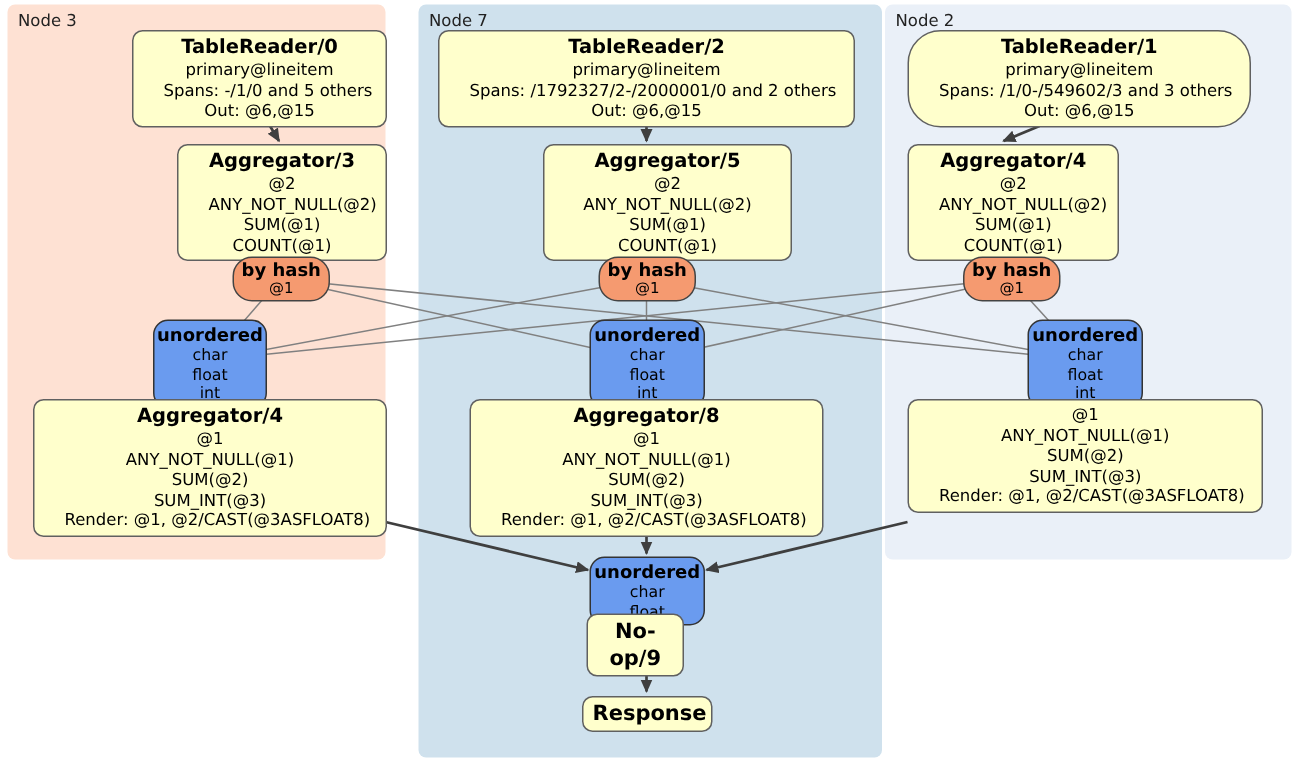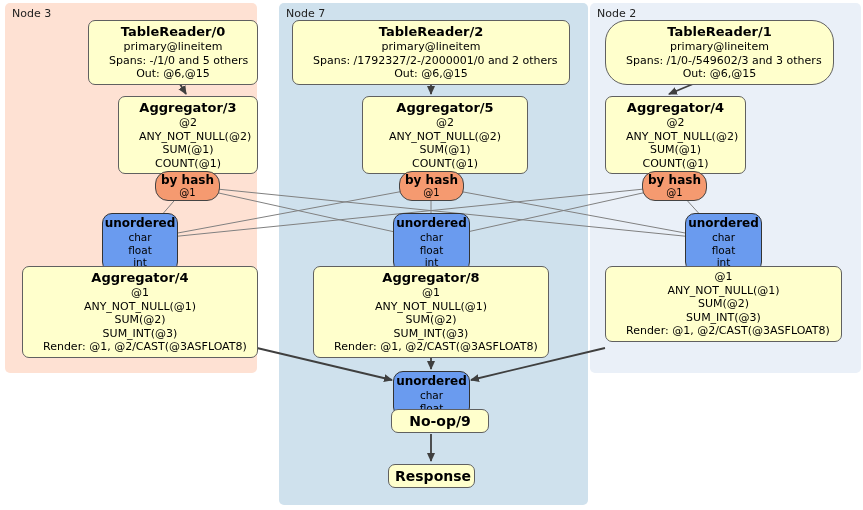--- a/index.html
+++ b/index.html
@@ -52,21 +52,21 @@
   .hash3 { left:155px; top:171px; width:65px; }
   .hash1 { left:399px; top:171px; width:65px; }
   .hash2 { left:642px; top:171px; width:65px; }
   .sync3 { left:102px; top:213px; width:76px; }
   .sync1 { left:393px; top:213px; width:77px; }
   .sync2 { left:685px; top:213px; width:77px; }
   .agg6 { left:22px;  top:266px; width:236px; }
   .agg8 { left:313px; top:266px; width:236px; }
   .agg7 { left:605px; top:266px; width:237px; }
   .syncF { left:393px; top:371px; width:77px; }
-  .noop { left:391px; top:409px; width:98px; }
+  .noop { left:391px; top:409px; width:65px; }
   .resp { left:388px; top:464px; width:87px; }
 </style>
 </head>
 <body>
 
 <div class="canvas">
 
   <div class="region region-n3">
     <div class="region-label">Node 3</div>
   </div>

